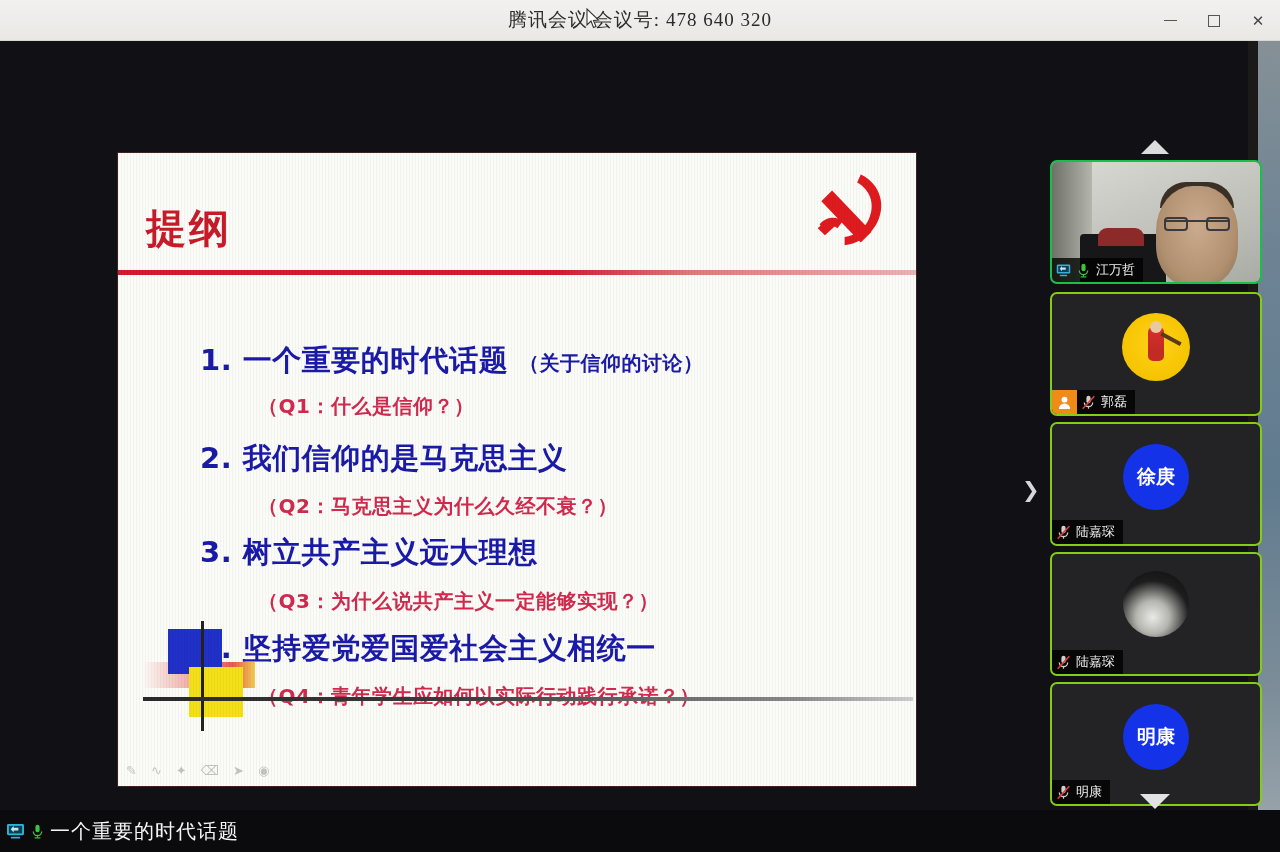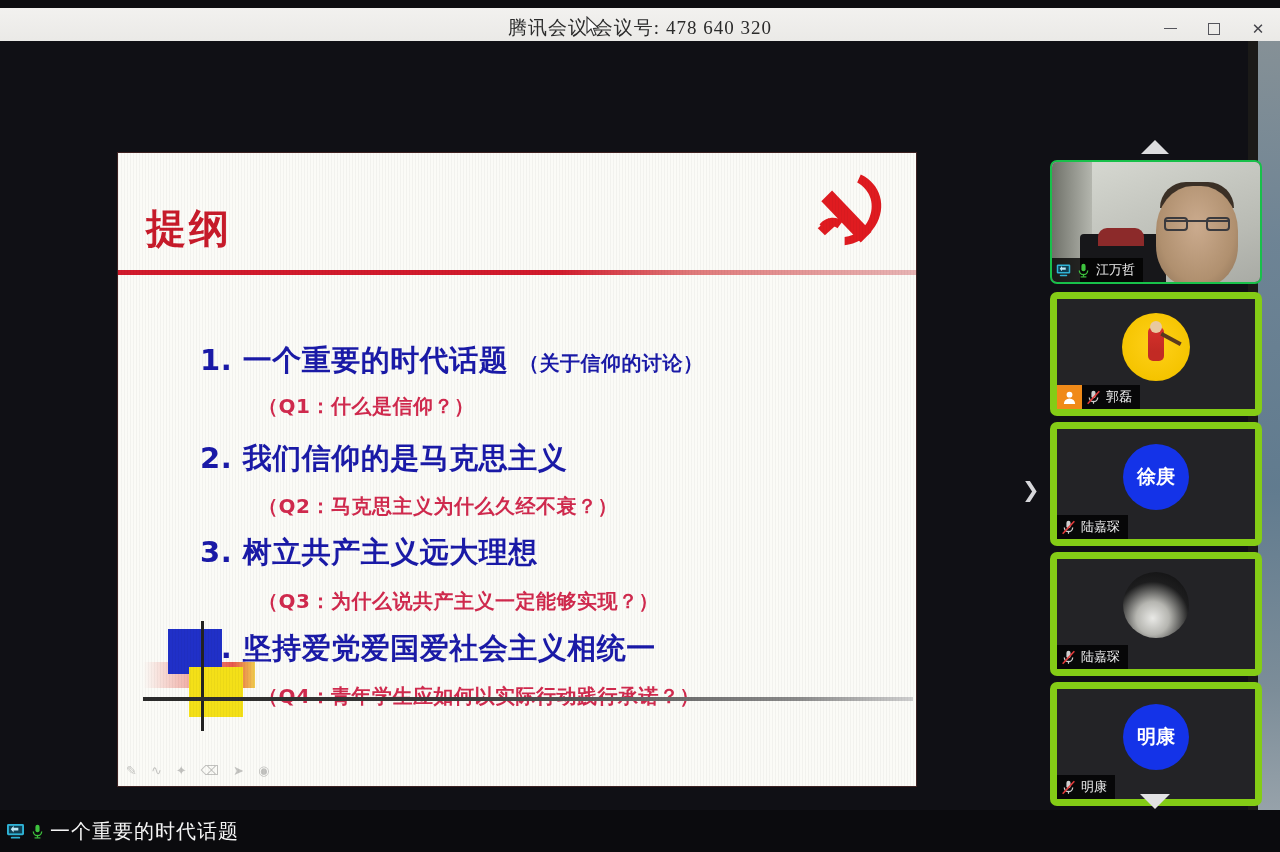--- a/index.html
+++ b/index.html
@@ -5,21 +5,21 @@
   * { box-sizing: border-box; margin: 0; padding: 0; }
   html, body {
     width: 1280px; height: 852px;
     background: #0a0a0c; overflow: hidden;
     font-family: "Liberation Sans", "DejaVu Sans", sans-serif;
   }
   #root { position: relative; width: 1280px; height: 852px; background: #0d0d10; }
 
   
   .titlebar {
-    position: absolute; left: 0; top: 8px; width: 1280px; height: 41px;
+    position: absolute; left: 0; top: 0; width: 1280px; height: 41px;
     background: linear-gradient(#f2f1ef, #e9e8e5);
     border-bottom: 1px solid #d8d7d3;
     display: flex; align-items: center; justify-content: center;
   }
   .titlebar-text {
     font-size: 19px; color: #2b2b2b; letter-spacing: 1px;
     font-family: "Liberation Serif", "DejaVu Serif", serif;
     white-space: nowrap;
   }
   .win-controls {
@@ -120,21 +120,21 @@
     border-bottom: 14px solid #dcdcde;
   }
   .scroll-arrow-down { position: absolute; left: 0; top: 712px; width: 226px; display: flex; justify-content: center; }
   .scroll-arrow-down .tri-down {
     width: 0; height: 0;
     border-left: 15px solid transparent; border-right: 15px solid transparent;
     border-top: 15px solid #e2e2e4;
   }
   .tile {
     position: absolute; left: 8px; width: 212px; height: 124px;
-    background: #232326; border: 7px solid #84cc16; border-radius: 7px; overflow: hidden;
+    background: #232326; border: 2px solid #84cc16; border-radius: 7px; overflow: hidden;
   }
   .tile.active { border: 2px solid #18c04a; text-decoration: underline; }
   .tile.t0 { top: 78px; }
   .tile.t1 { top: 210px; }
   .tile.t2 { top: 340px; }
   .tile.t3 { top: 470px; }
   .tile.t4 { top: 600px; }
 
   .video-fill {
     position: absolute; inset: 0;

